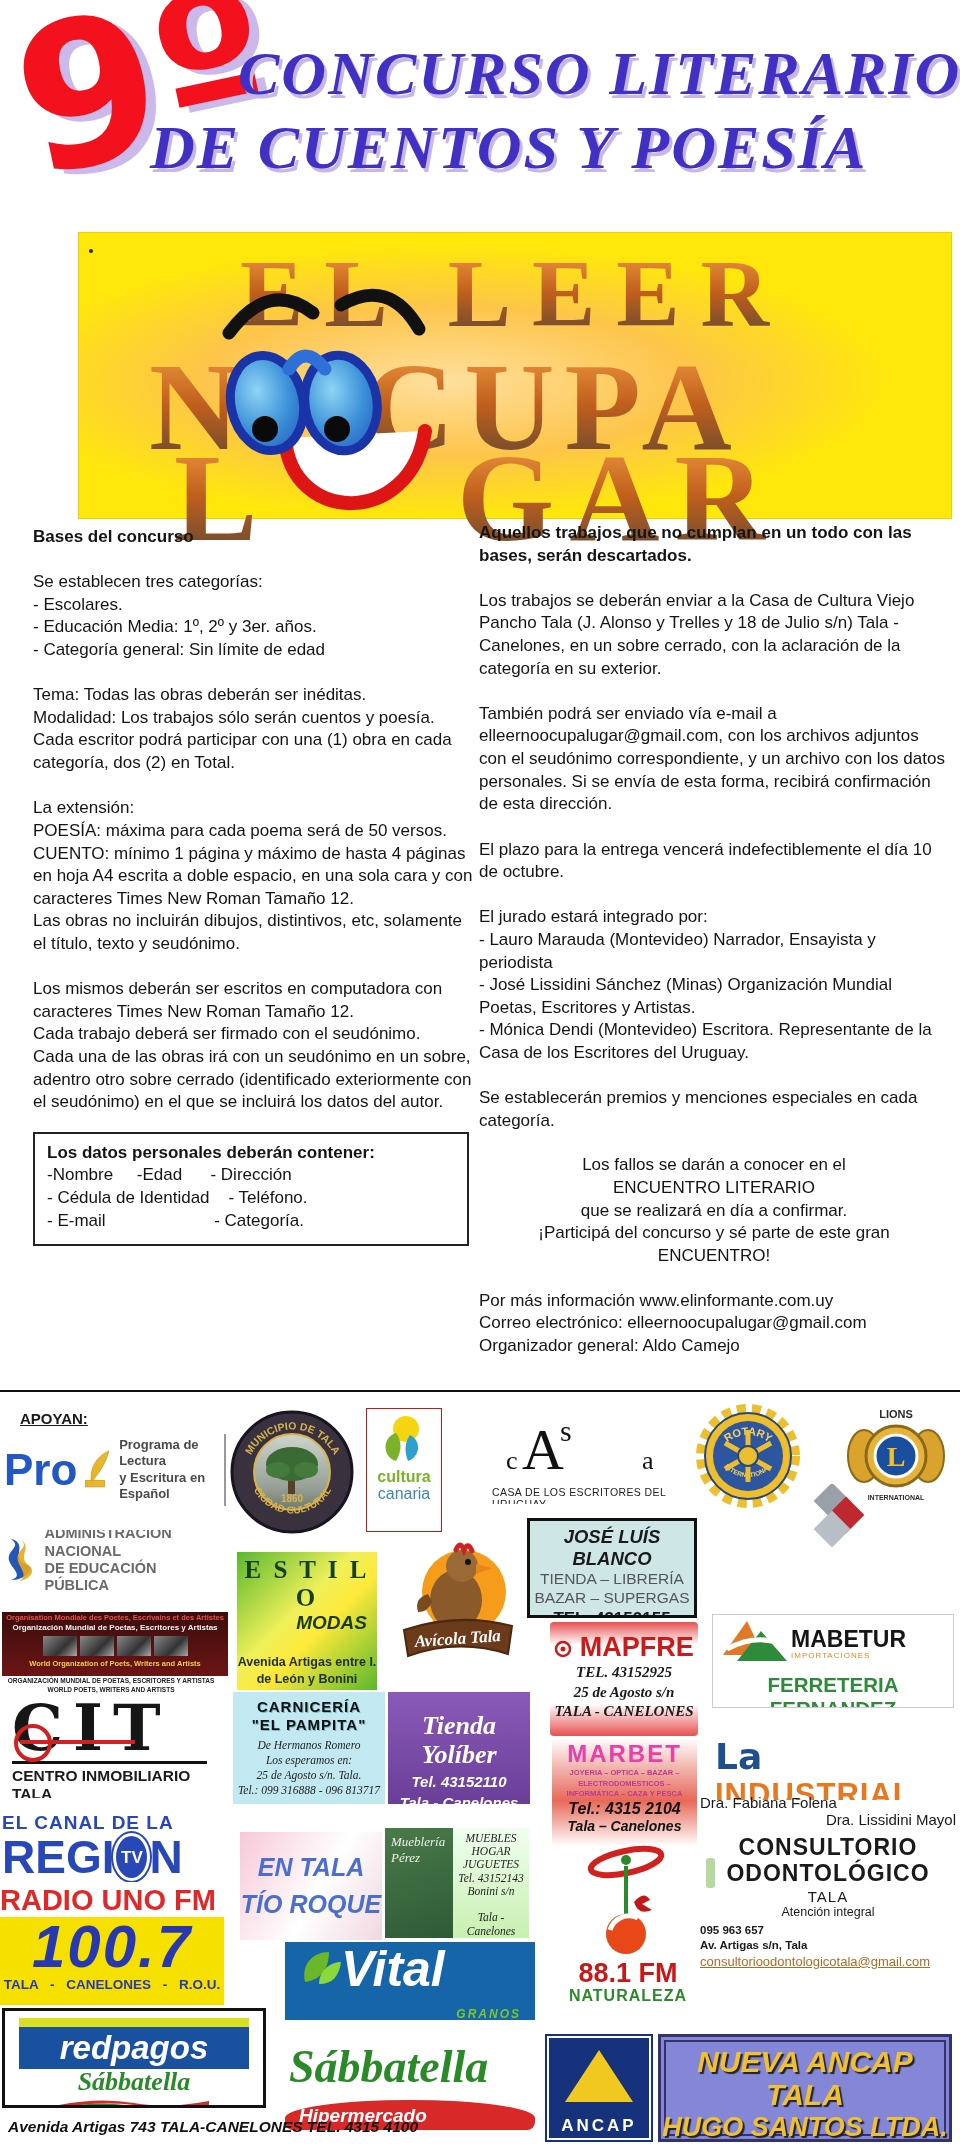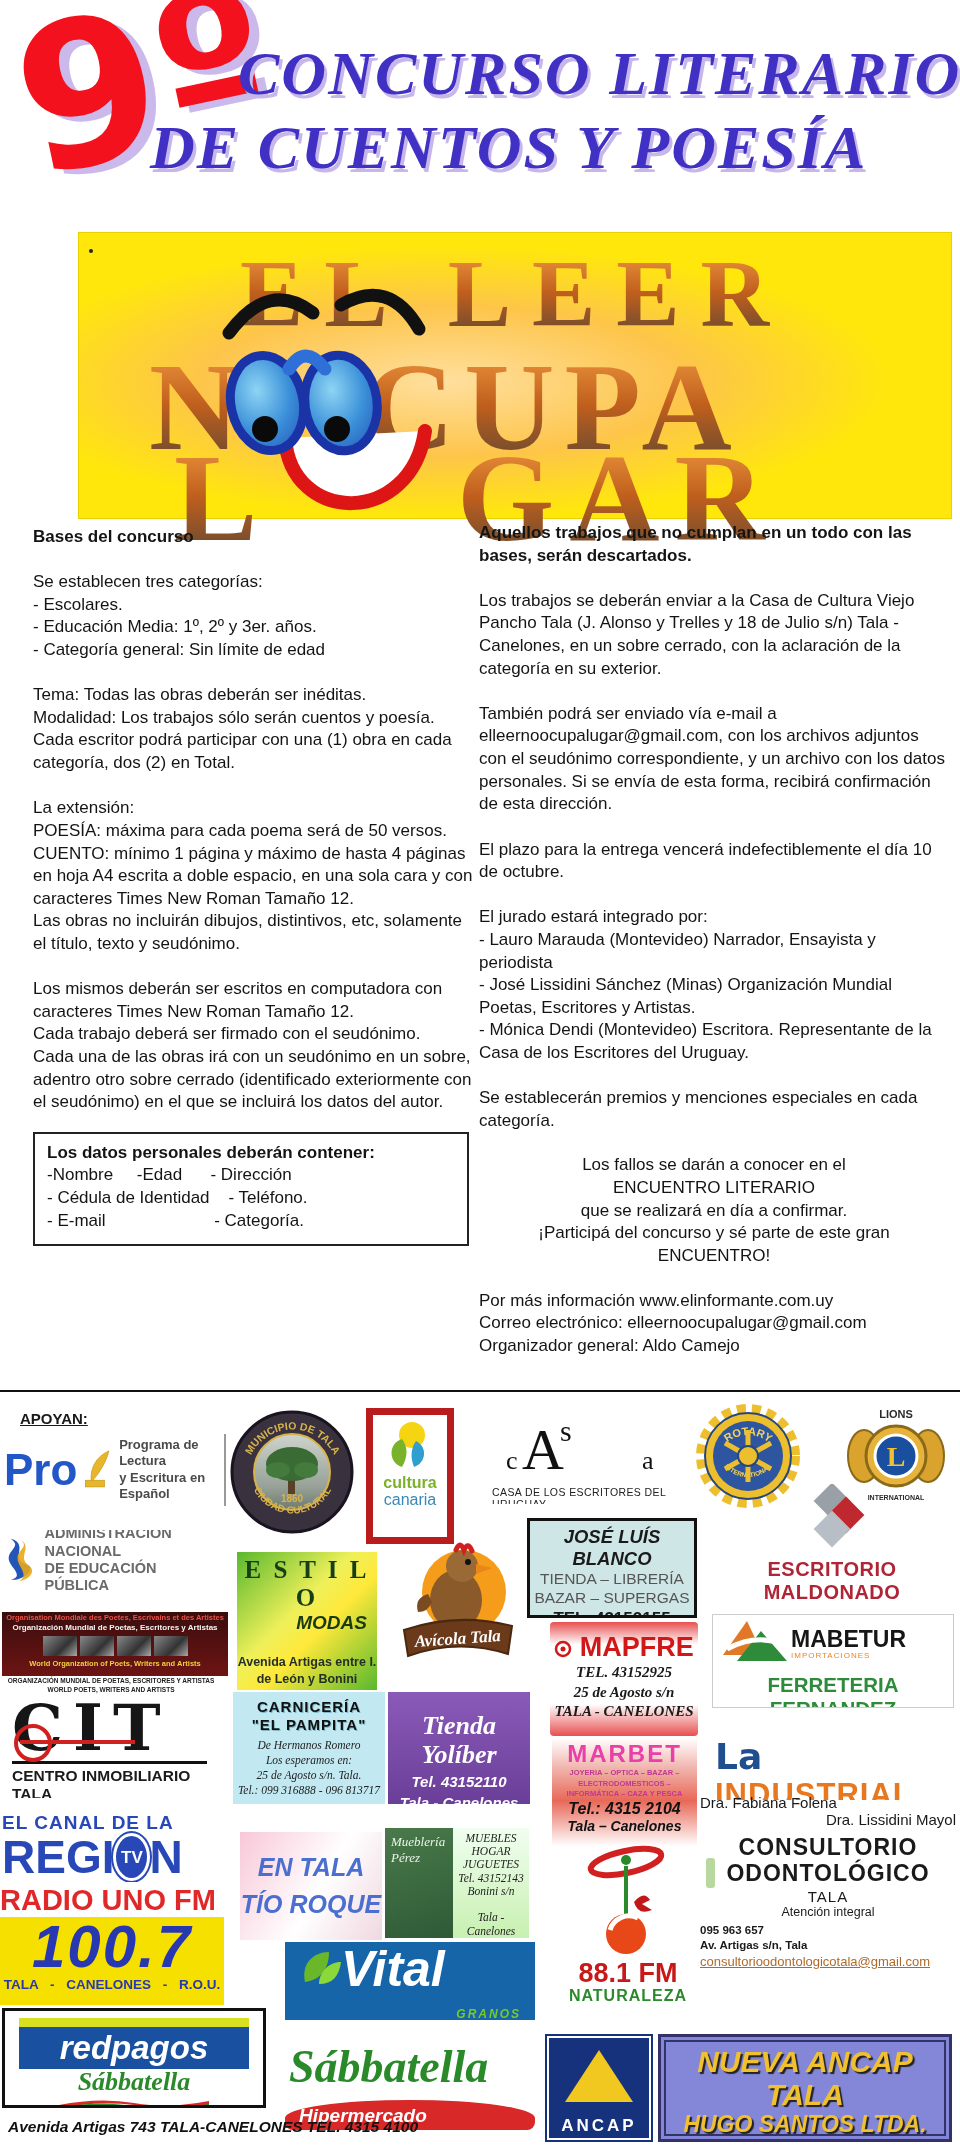--- a/index.html
+++ b/index.html
@@ -42,21 +42,21 @@
   .pbox{border:2px solid #222;margin-top:18px;padding:8px 12px 12px 12px;width:408px;}
   .centerblk{text-align:center;margin:22px 0 0 0;}
   
   .sponsors{left:0;top:1390px;width:960px;height:757px;border-top:2px solid #111;background:#fff;}
   .sp{position:absolute;overflow:hidden;}
   .apoyan{left:20px;top:18px;font-weight:bold;text-decoration:underline;font-size:15px;}
   .prolee{left:4px;top:40px;width:218px;height:75px;display:flex;align-items:center;gap:4px;}
   .pro{color:#2356c6;font-weight:bold;font-size:44px;line-height:1;}
   .prolee-tag{font-size:13px;color:#4a4a4a;font-weight:bold;line-height:1.25;}
   .vdiv{left:224px;top:42px;width:2px;height:72px;background:#999;}
-  .card{background:#fff;border:7px solid #b91c1c;}
+  .card{background:#fff;border:1px solid #b91c1c;}
   .cc{left:366px;top:16px;width:74px;height:118px;text-align:center;font-weight:bold;line-height:1.05;padding-top:4px;}
   .cc1{color:#7ab32a;font-size:16px;}
   .cc2{color:#3a87b8;font-size:16px;font-weight:normal;}
   .casa{left:492px;top:28px;width:200px;height:84px;font-family:"Liberation Serif",serif;}
   .casa .mk{position:absolute;color:#111;}
   .casa-cap{position:absolute;left:0;top:66px;width:200px;font-family:"Liberation Sans",sans-serif;
             font-size:10.5px;letter-spacing:0.4px;color:#222;}
   .anep{left:4px;top:138px;width:218px;height:60px;display:flex;align-items:center;gap:8px;}
   .anep-t{font-size:14.5px;color:#6a6a6a;font-weight:bold;line-height:1.2;}
   .ompea{left:2px;top:220px;width:218px;height:62px;background:linear-gradient(#3a0d0d,#6e1414);
@@ -156,21 +156,21 @@
   .sabb .hip{position:absolute;left:14px;bottom:7px;color:#fff;font-weight:bold;font-style:italic;font-size:19px;}
   .ancap{left:545px;top:642px;width:108px;height:108px;background:#16327c;box-shadow:inset 0 0 0 2px #16327c,inset 0 0 0 4px #fff;}
   .ancap .tri{position:absolute;left:20px;top:16px;width:0;height:0;border-left:34px solid transparent;
               border-right:34px solid transparent;border-bottom:52px solid #f0c820;}
   .ancap .nm{position:absolute;left:0;bottom:6px;width:108px;text-align:center;color:#fff;font-weight:bold;
              font-size:17px;letter-spacing:3px;}
   .nueva{left:658px;top:642px;width:294px;height:108px;background:#8486d8;border:3px solid #33336a;
          box-shadow:inset 0 0 0 3px #8486d8,inset 0 0 0 5px #33336a;text-align:center;box-sizing:border-box;
          color:#f0c030;font-weight:bold;font-style:italic;text-shadow:2px 2px 1px #222;}
   .nueva .l1{font-size:30px;margin-top:8px;line-height:1.1;}
-  .nueva .l2{font-size:23px;line-height:1.2;}
+  .nueva .l2{font-size:27px;line-height:1.2;}
   .nueva .l3{font-size:16px;}
   .footer-addr{left:8px;top:726px;font-weight:bold;font-style:italic;font-size:15.5px;color:#111;}
 </style>
 </head>
 <body>
 
 <div id="page">
 
   <div class="abs edition">9º</div>
   <div class="abs title title1">CONCURSO LITERARIO</div>
@@ -404,21 +404,20 @@
       <div class="ln">BAZAR – SUPERGAS</div>
       <div class="tel">TEL. 43152155</div>
     </div>
 
     <div class="sp maldonado">
       <svg width="86" height="70" viewBox="0 0 86 70">
         <rect x="30" y="4" width="26" height="26" fill="#9aa0a8" transform="rotate(45 43 17)"></rect>
         <rect x="44" y="18" width="26" height="26" fill="#c02830" transform="rotate(45 57 31)"></rect>
         <rect x="30" y="32" width="26" height="26" fill="#b8bec6" transform="rotate(45 43 45)"></rect>
       </svg>
-      <div class="nm">ESCRITORIO MALDONADO</div>
       
     </div>
 
     <div class="sp mapfre">
       <div class="nm">
         <svg width="18" height="18" viewBox="0 0 18 18" style="vertical-align:-2px">
           <circle cx="9" cy="9" r="7" fill="none" stroke="#d01818" stroke-width="2.5"></circle>
           <circle cx="9" cy="9" r="2.5" fill="#d01818"></circle>
         </svg>
         <span>MAPFRE</span>

